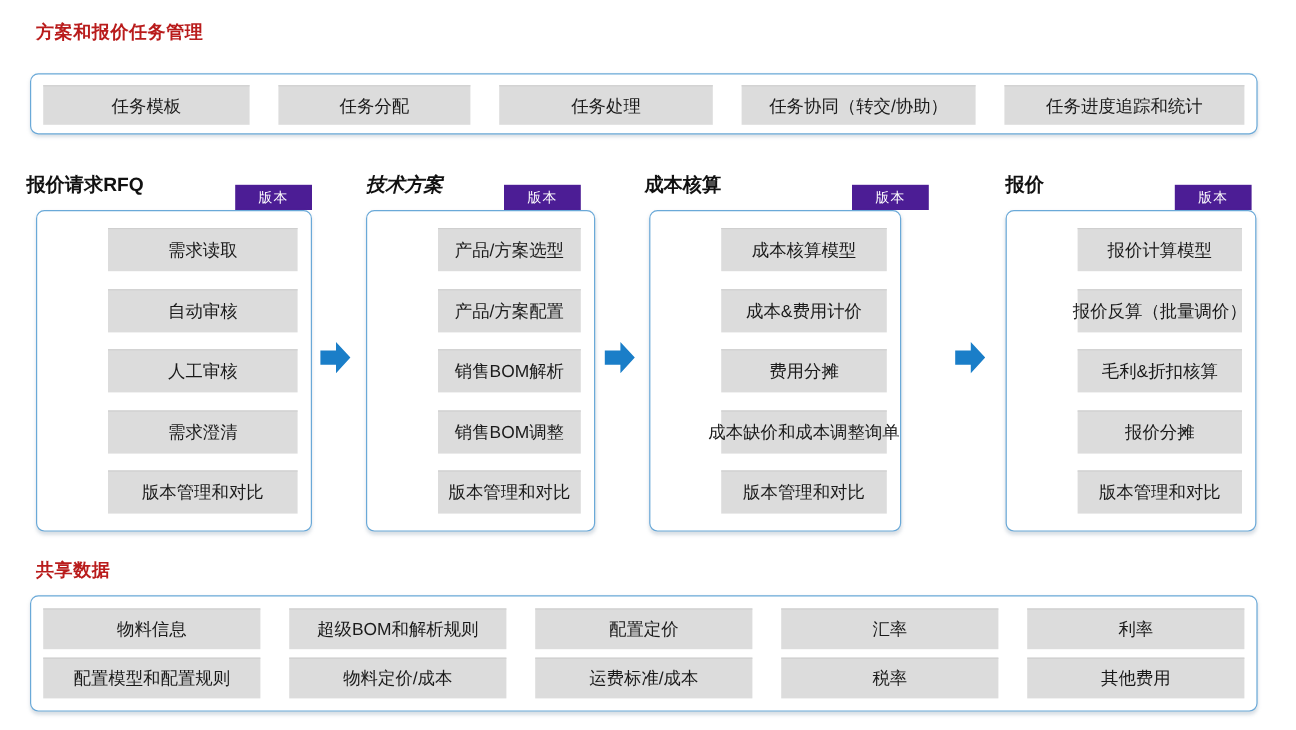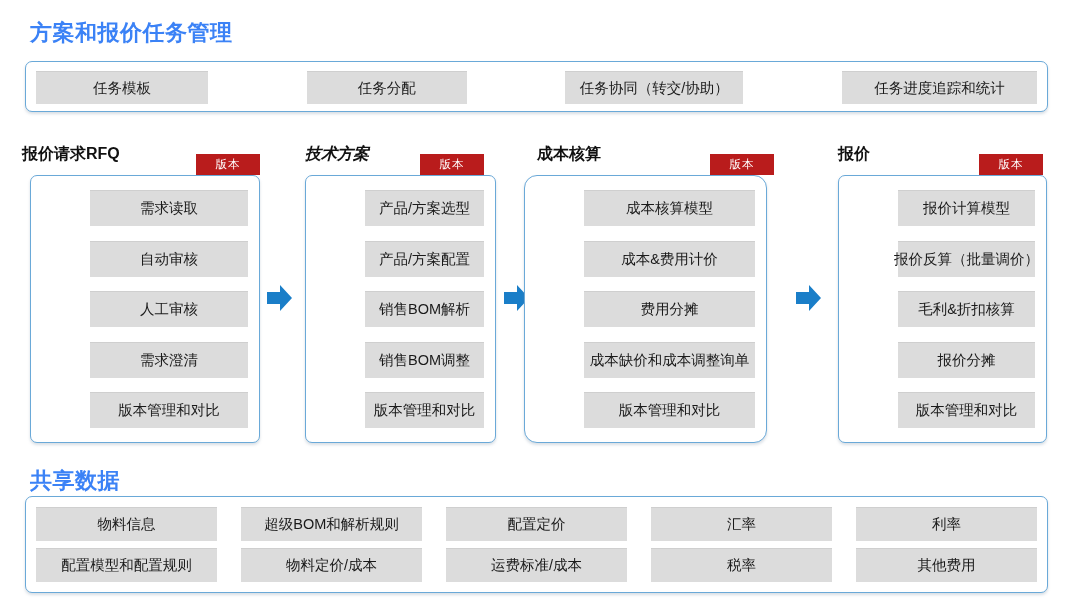--- a/index.html
+++ b/index.html
@@ -12,24 +12,24 @@
     height: 608px;
     position: relative;
     font-family: "Liberation Sans", "DejaVu Sans", sans-serif;
     color: #1a1a1a;
     overflow: hidden;
   }
 
   
   .section-title {
     position: absolute;
-    font-size: 22px;
+    font-size: 15px;
     font-weight: bold;
     letter-spacing: .5px;
-    color: #3b82f6;
+    color: #b91c1c;
     white-space: nowrap;
   }
 
   
   .panel {
     position: absolute;
     background: #ffffff;
     border: 1.5px solid #6aa9d8;
     border-radius: 7px;
     box-sizing: border-box;
@@ -80,21 +80,21 @@
     font-size: 16px;
     font-weight: bold;
     color: #111111;
     white-space: nowrap;
   }
   .version-tab {
     position: absolute;
     top: 154px;
     height: 21px;
     width: 64px;
-    background: #b91c1c;
+    background: #4c1d95;
     color: #ffffff;
     font-size: 11.5px;
     display: flex;
     align-items: center;
     justify-content: center;
     letter-spacing: 1px;
     box-sizing: border-box;
   }
   .col-panel {
     top: 175px;
@@ -112,21 +112,21 @@
   }
   .col-list .chip {
     height: 36px;
     font-size: 14.5px;
     margin-left: 48px;
   }
 
   
   #col-1-panel { left: 30px;  width: 230px; }
   #col-2-panel { left: 305px; width: 191px; }
-  #col-3-panel { left: 524px; width: 243px; border-radius: 13px; }
+  #col-3-panel { left: 541px; width: 210px; }
   #col-4-panel { left: 838px; width: 209px; }
 
   #col-1-title { left: 22px; }
   #col-2-title { left: 305px; font-style: italic; }
   #col-3-title { left: 537px; }
   #col-4-title { left: 838px; }
 
   #col-1-version { left: 196px; }
   #col-2-version { left: 420px; }
   #col-3-version { left: 710px; }
@@ -166,20 +166,21 @@
 </style>
 </head>
 <body>
 
 <div class="section-title" style="left:30px; top:18px;">方案和报价任务管理</div>
 
 <div class="panel" id="task-panel">
   <div id="task-row">
     <div class="chip">任务模板</div>
     <div class="chip">任务分配</div>
+    <div class="chip">任务处理</div>
     <div class="chip">任务协同（转交/协助）</div>
     <div class="chip">任务进度追踪和统计</div>
   </div>
 </div>
 
 <div class="col-title" id="col-1-title">报价请求RFQ</div>
 <div class="version-tab" id="col-1-version">版本</div>
 <div class="panel col-panel" id="col-1-panel">
   <div class="col-list">
     <div class="chip">需求读取</div>

